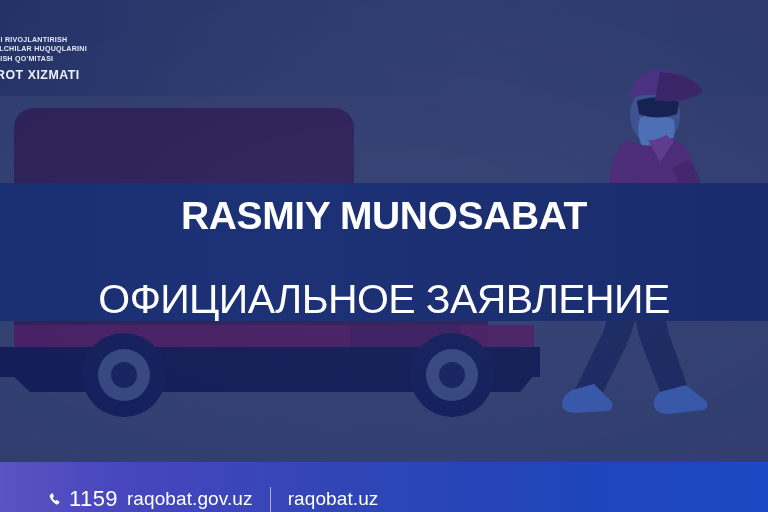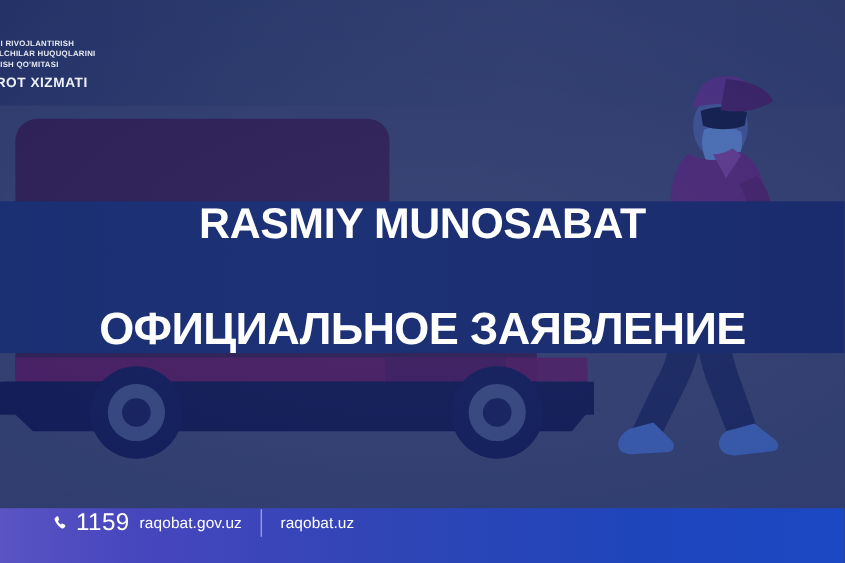--- a/index.html
+++ b/index.html
@@ -95,53 +95,53 @@
   }
   .headline-rule {
     width: 543px;
     height: 2px;
     background: #c9cede;
     margin: 13px 0 9px 0;
   }
   .headline-ru {
     color: #ffffff;
     font-size: 41px;
-    font-weight: 700;
+    font-weight: 400;
     letter-spacing: -0.6px;
     line-height: 1;
-    margin: 16px;
+    margin: 4px;
     white-space: nowrap;
   }
 
   
   .footer {
     position: absolute;
     left: 0;
     bottom: 0;
     width: 768px;
     height: 50px;
     background: linear-gradient(90deg, #5a54c4 0%, #4746bd 16%, #2e45b6 48%, #1f45bb 76%, #1b48c4 100%);
     display: flex;
-    align-items: flex-start;
+    align-items: flex-end;
     color: #ffffff;
   }
   .footer-left {
     display: flex;
     align-items: center;
     margin-left: 47px;
   }
   .phone-icon { width: 15px; height: 17px; display: block; margin-right: 7px; }
   .phone-number {
     font-size: 22px;
     font-weight: 400;
     letter-spacing: 0.4px;
     margin-right: 9px;
   }
   .site-a, .site-b {
-    font-size: 14px;
+    font-size: 19px;
     letter-spacing: 0.1px;
   }
   .vsep {
     width: 1px;
     height: 25px;
     background: rgba(255,255,255,0.58);
     margin: 0 17px;
   }
   .footer-right {
     display: flex;

